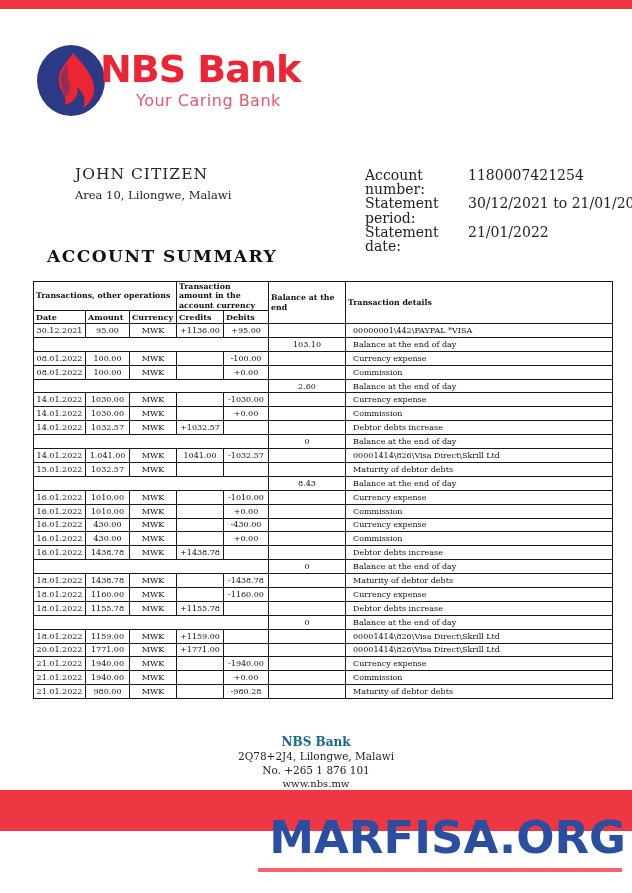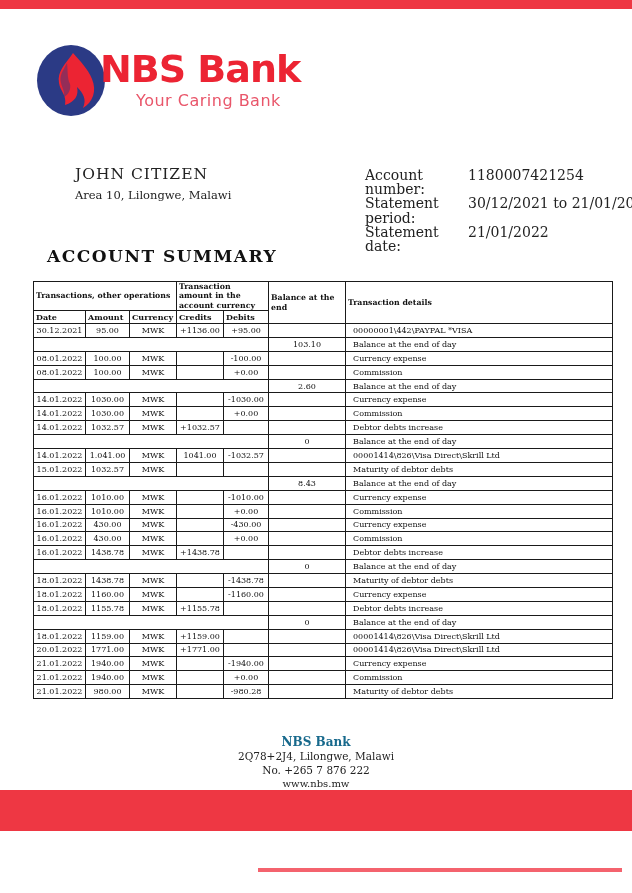--- a/index.html
+++ b/index.html
@@ -340,20 +340,21 @@
           <td>-980.28</td>
           <td></td>
           <td class="details">Maturity of debtor debts</td>
         </tr>
       </tbody>
   </table>
 
   <div class="footer">
     <div class="footer-bank">NBS Bank</div>
     <div class="footer-line">2Q78+2J4, Lilongwe, Malawi</div>
-    <div class="footer-line">No. +265 7 876 222</div>
+    <div class="footer-line">No. +265 1 876 101</div>
     <div class="footer-web">www.nbs.mw</div>
   </div>
 
   <div class="bar-bottom"></div>
+  <div class="wm-text">MARFISA.ORG</div>
   <div class="wm-underline"></div>
 
 </div>
 
 </body></html>

